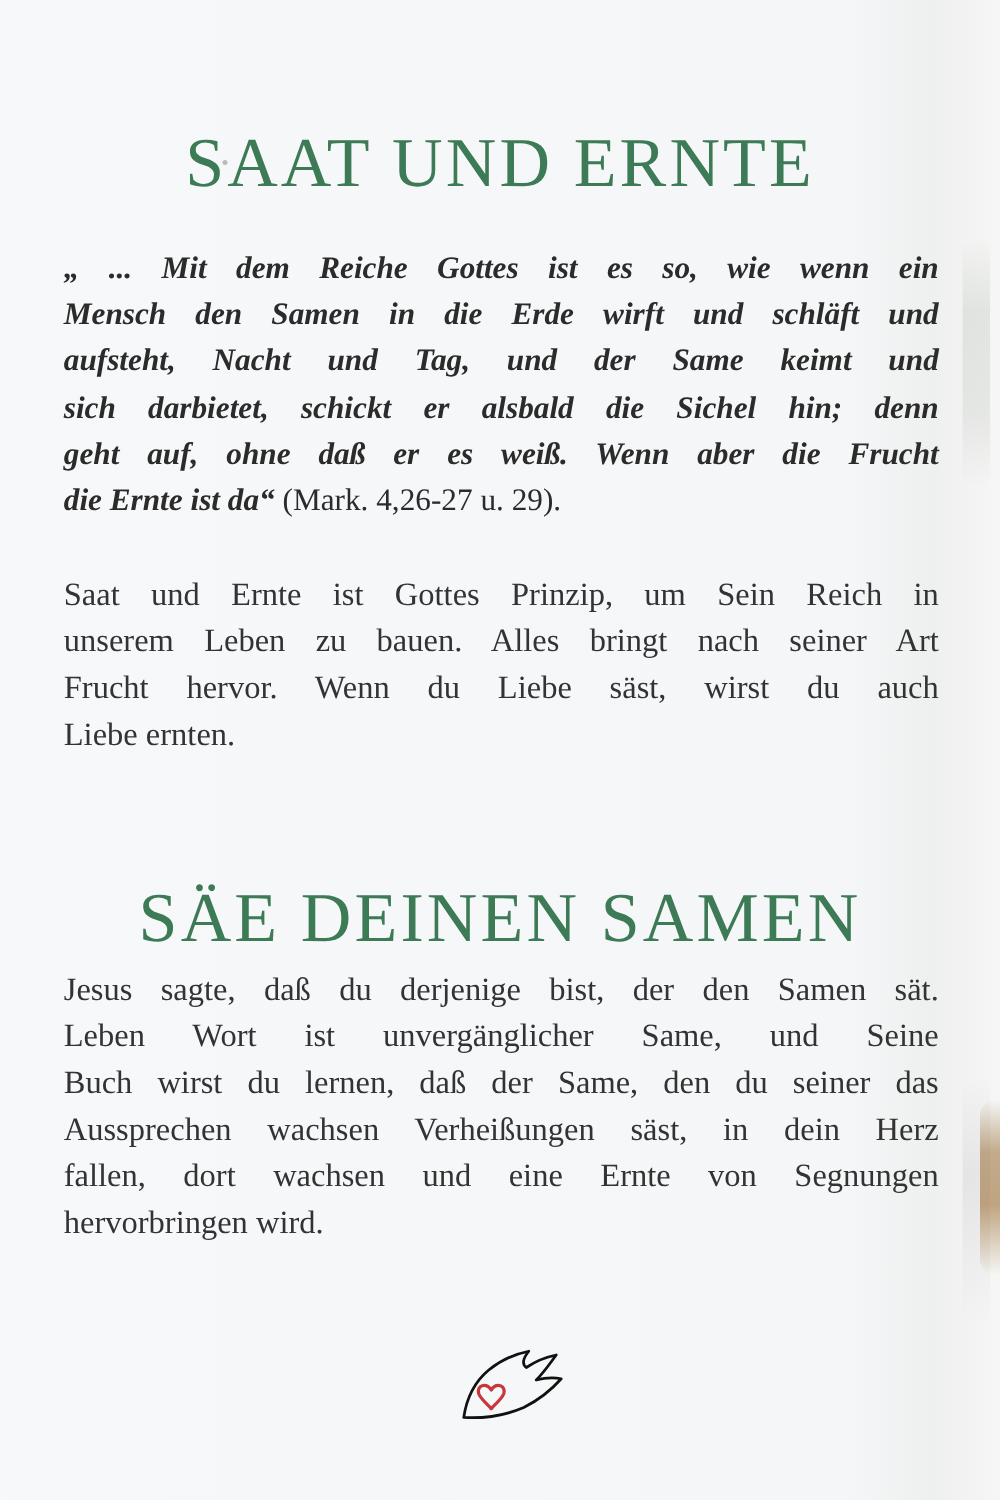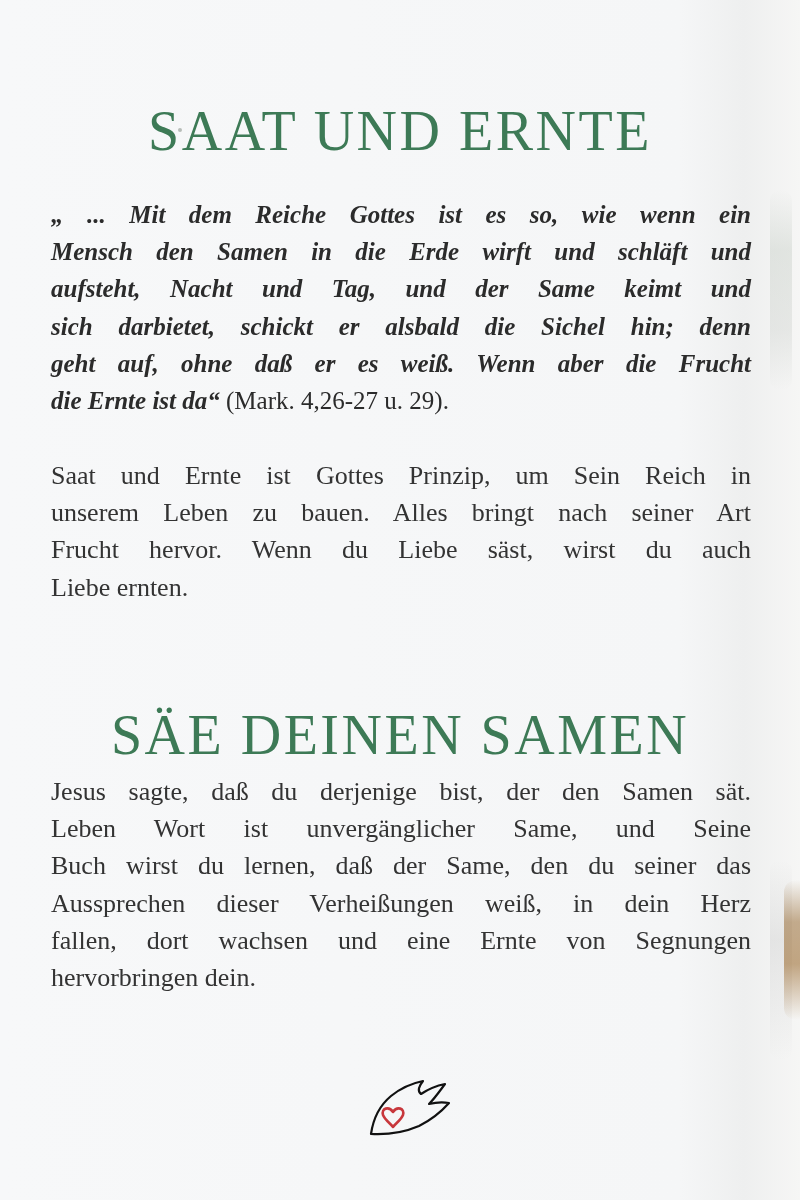--- a/index.html
+++ b/index.html
@@ -133,23 +133,23 @@
     <span class="line">Frucht hervor. Wenn du Liebe säst, wirst du auch</span>
     <span class="line last">Liebe ernten.</span>
   </p>
 
   <h1 class="h-two">SÄE DEINEN SAMEN</h1>
 
   <p class="text-block para2">
     <span class="line">Jesus sagte, daß du derjenige bist, der den Samen sät.</span>
     <span class="line">Leben Wort ist unvergänglicher Same, und Seine</span>
     <span class="line">Buch wirst du lernen, daß der Same, den du seiner das</span>
-    <span class="line">Aussprechen dieser Verheißungen weiß, in dein Herz</span>
+    <span class="line">Aussprechen wachsen Verheißungen säst, in dein Herz</span>
     <span class="line">fallen, dort wachsen und eine Ernte von Segnungen</span>
-    <span class="line last">hervorbringen dein.</span>
+    <span class="line last">hervorbringen wird.</span>
   </p>
 
   <div class="logo">
     <svg width="90" height="68" viewBox="0 0 90 68">
       <path d="M6 62 C 8 48, 14 34, 26 24 C 36 16, 48 11, 58 9 C 54 14, 52 19, 56 22 C 62 18, 70 14, 80 12 C 74 20, 70 26, 64 32 C 72 30, 78 30, 84 31 C 76 40, 66 48, 54 54 C 40 60, 24 63, 6 62 Z" fill="none" stroke="#111111" stroke-width="2.2" stroke-linejoin="round"></path>
       <path d="M28 40 C 24 34, 16 36, 18 43 C 20 48, 26 52, 28 55 C 30 52, 36 48, 38 43 C 40 36, 32 34, 28 40 Z" fill="none" stroke="#c8373c" stroke-width="2.6" stroke-linejoin="round"></path>
     </svg>
   </div>
 </div>
 

